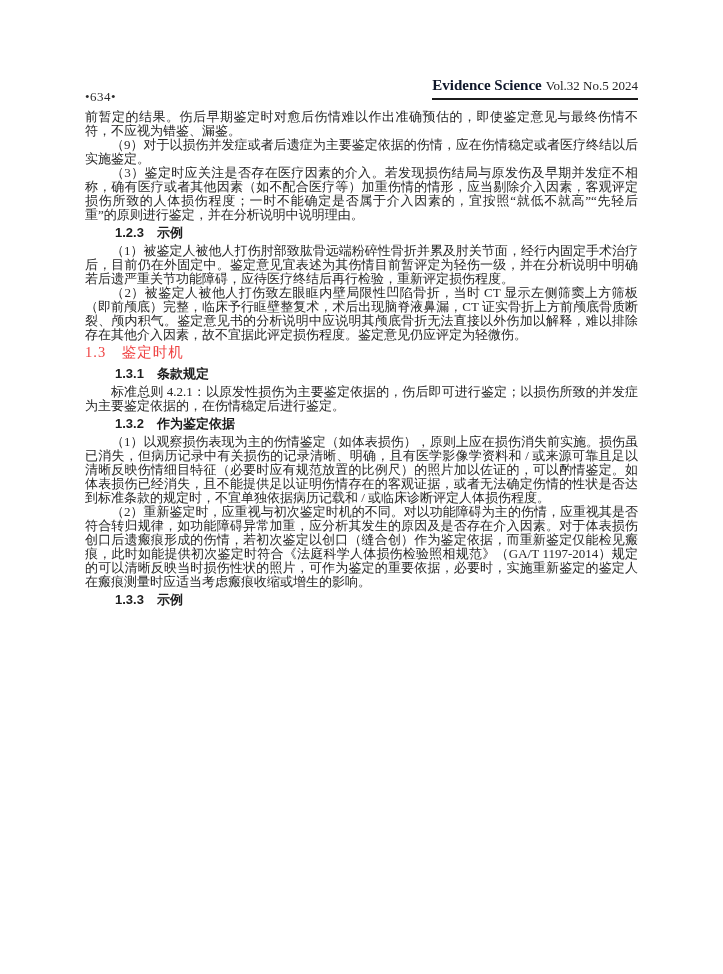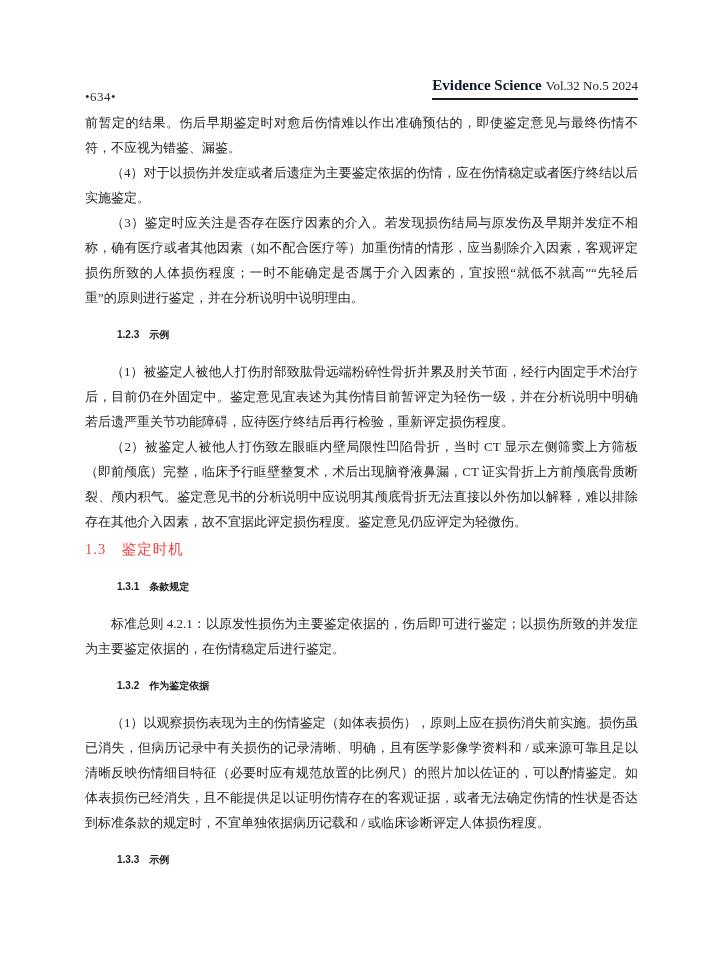--- a/index.html
+++ b/index.html
@@ -42,38 +42,38 @@
     color: #0f172a;
   }
   .journal-issue {
     font-size: 13px;
     color: #222222;
   }
   .body-text {
     margin-top: 10px;
     width: 553px;
     font-size: 13px;
-    line-height: 25px;
+    line-height: 14px;
     text-align: justify;
     color: #262626;
   }
   .para {
     margin: 0;
     text-indent: 2em;
   }
   .para-cont {
     margin: 0;
     text-indent: 0;
   }
   .heading3 {
-    margin: 12px;
+    margin: 4px;
     text-indent: 2em;
     font-weight: bold;
     font-family: "Liberation Sans", "DejaVu Sans", sans-serif;
-    font-size: 10px;
+    font-size: 13px;
     color: #1d1d1d;
   }
   .heading2 {
     margin: 3px 0 8px 0;
     text-indent: 0;
     font-size: 14.5px;
     color: #ef4444;
     letter-spacing: 1px;
   }
 </style>
@@ -85,25 +85,26 @@
     <span class="page-number">•634•</span>
     <span class="journal-title">
       <span class="journal-name">Evidence Science</span>
       <span> </span>
       <span class="journal-issue">Vol.32 No.5 2024</span>
     </span>
   </div>
 
   <div class="body-text" id="body-text">
       <p class="para-cont">前暂定的结果。伤后早期鉴定时对愈后伤情难以作出准确预估的，即使鉴定意见与最终伤情不符，不应视为错鉴、漏鉴。</p>
-      <p class="para">（4）对于以损伤并发症或者后遗症为主要鉴定依据的伤情，应在伤情稳定或者医疗终结以后实施鉴定。</p>
+      <p class="para">（9）对于以损伤并发症或者后遗症为主要鉴定依据的伤情，应在伤情稳定或者医疗终结以后实施鉴定。</p>
       <p class="para">（3）鉴定时应关注是否存在医疗因素的介入。若发现损伤结局与原发伤及早期并发症不相称，确有医疗或者其他因素（如不配合医疗等）加重伤情的情形，应当剔除介入因素，客观评定损伤所致的人体损伤程度；一时不能确定是否属于介入因素的，宜按照“就低不就高”“先轻后重”的原则进行鉴定，并在分析说明中说明理由。</p>
       <p class="heading3">1.2.3　示例</p>
       <p class="para">（1）被鉴定人被他人打伤肘部致肱骨远端粉碎性骨折并累及肘关节面，经行内固定手术治疗后，目前仍在外固定中。鉴定意见宜表述为其伤情目前暂评定为轻伤一级，并在分析说明中明确若后遗严重关节功能障碍，应待医疗终结后再行检验，重新评定损伤程度。</p>
       <p class="para">（2）被鉴定人被他人打伤致左眼眶内壁局限性凹陷骨折，当时 CT 显示左侧筛窦上方筛板（即前颅底）完整，临床予行眶壁整复术，术后出现脑脊液鼻漏，CT 证实骨折上方前颅底骨质断裂、颅内积气。鉴定意见书的分析说明中应说明其颅底骨折无法直接以外伤加以解释，难以排除存在其他介入因素，故不宜据此评定损伤程度。鉴定意见仍应评定为轻微伤。</p>
       <p class="heading2">1.3　鉴定时机</p>
       <p class="heading3">1.3.1　条款规定</p>
       <p class="para">标准总则 4.2.1：以原发性损伤为主要鉴定依据的，伤后即可进行鉴定；以损伤所致的并发症为主要鉴定依据的，在伤情稳定后进行鉴定。</p>
       <p class="heading3">1.3.2　作为鉴定依据</p>
       <p class="para">（1）以观察损伤表现为主的伤情鉴定（如体表损伤），原则上应在损伤消失前实施。损伤虽已消失，但病历记录中有关损伤的记录清晰、明确，且有医学影像学资料和 / 或来源可靠且足以清晰反映伤情细目特征（必要时应有规范放置的比例尺）的照片加以佐证的，可以酌情鉴定。如体表损伤已经消失，且不能提供足以证明伤情存在的客观证据，或者无法确定伤情的性状是否达到标准条款的规定时，不宜单独依据病历记载和 / 或临床诊断评定人体损伤程度。</p>
+      <p class="para">（2）重新鉴定时，应重视与初次鉴定时机的不同。对以功能障碍为主的伤情，应重视其是否符合转归规律，如功能障碍异常加重，应分析其发生的原因及是否存在介入因素。对于体表损伤创口后遗瘢痕形成的伤情，若初次鉴定以创口（缝合创）作为鉴定依据，而重新鉴定仅能检见瘢痕，此时如能提供初次鉴定时符合《法庭科学人体损伤检验照相规范》（GA/T 1197-2014）规定的可以清晰反映当时损伤性状的照片，可作为鉴定的重要依据，必要时，实施重新鉴定的鉴定人在瘢痕测量时应适当考虑瘢痕收缩或增生的影响。</p>
       <p class="heading3">1.3.3　示例</p>
     </div>
 </div>
 
 </body></html>

